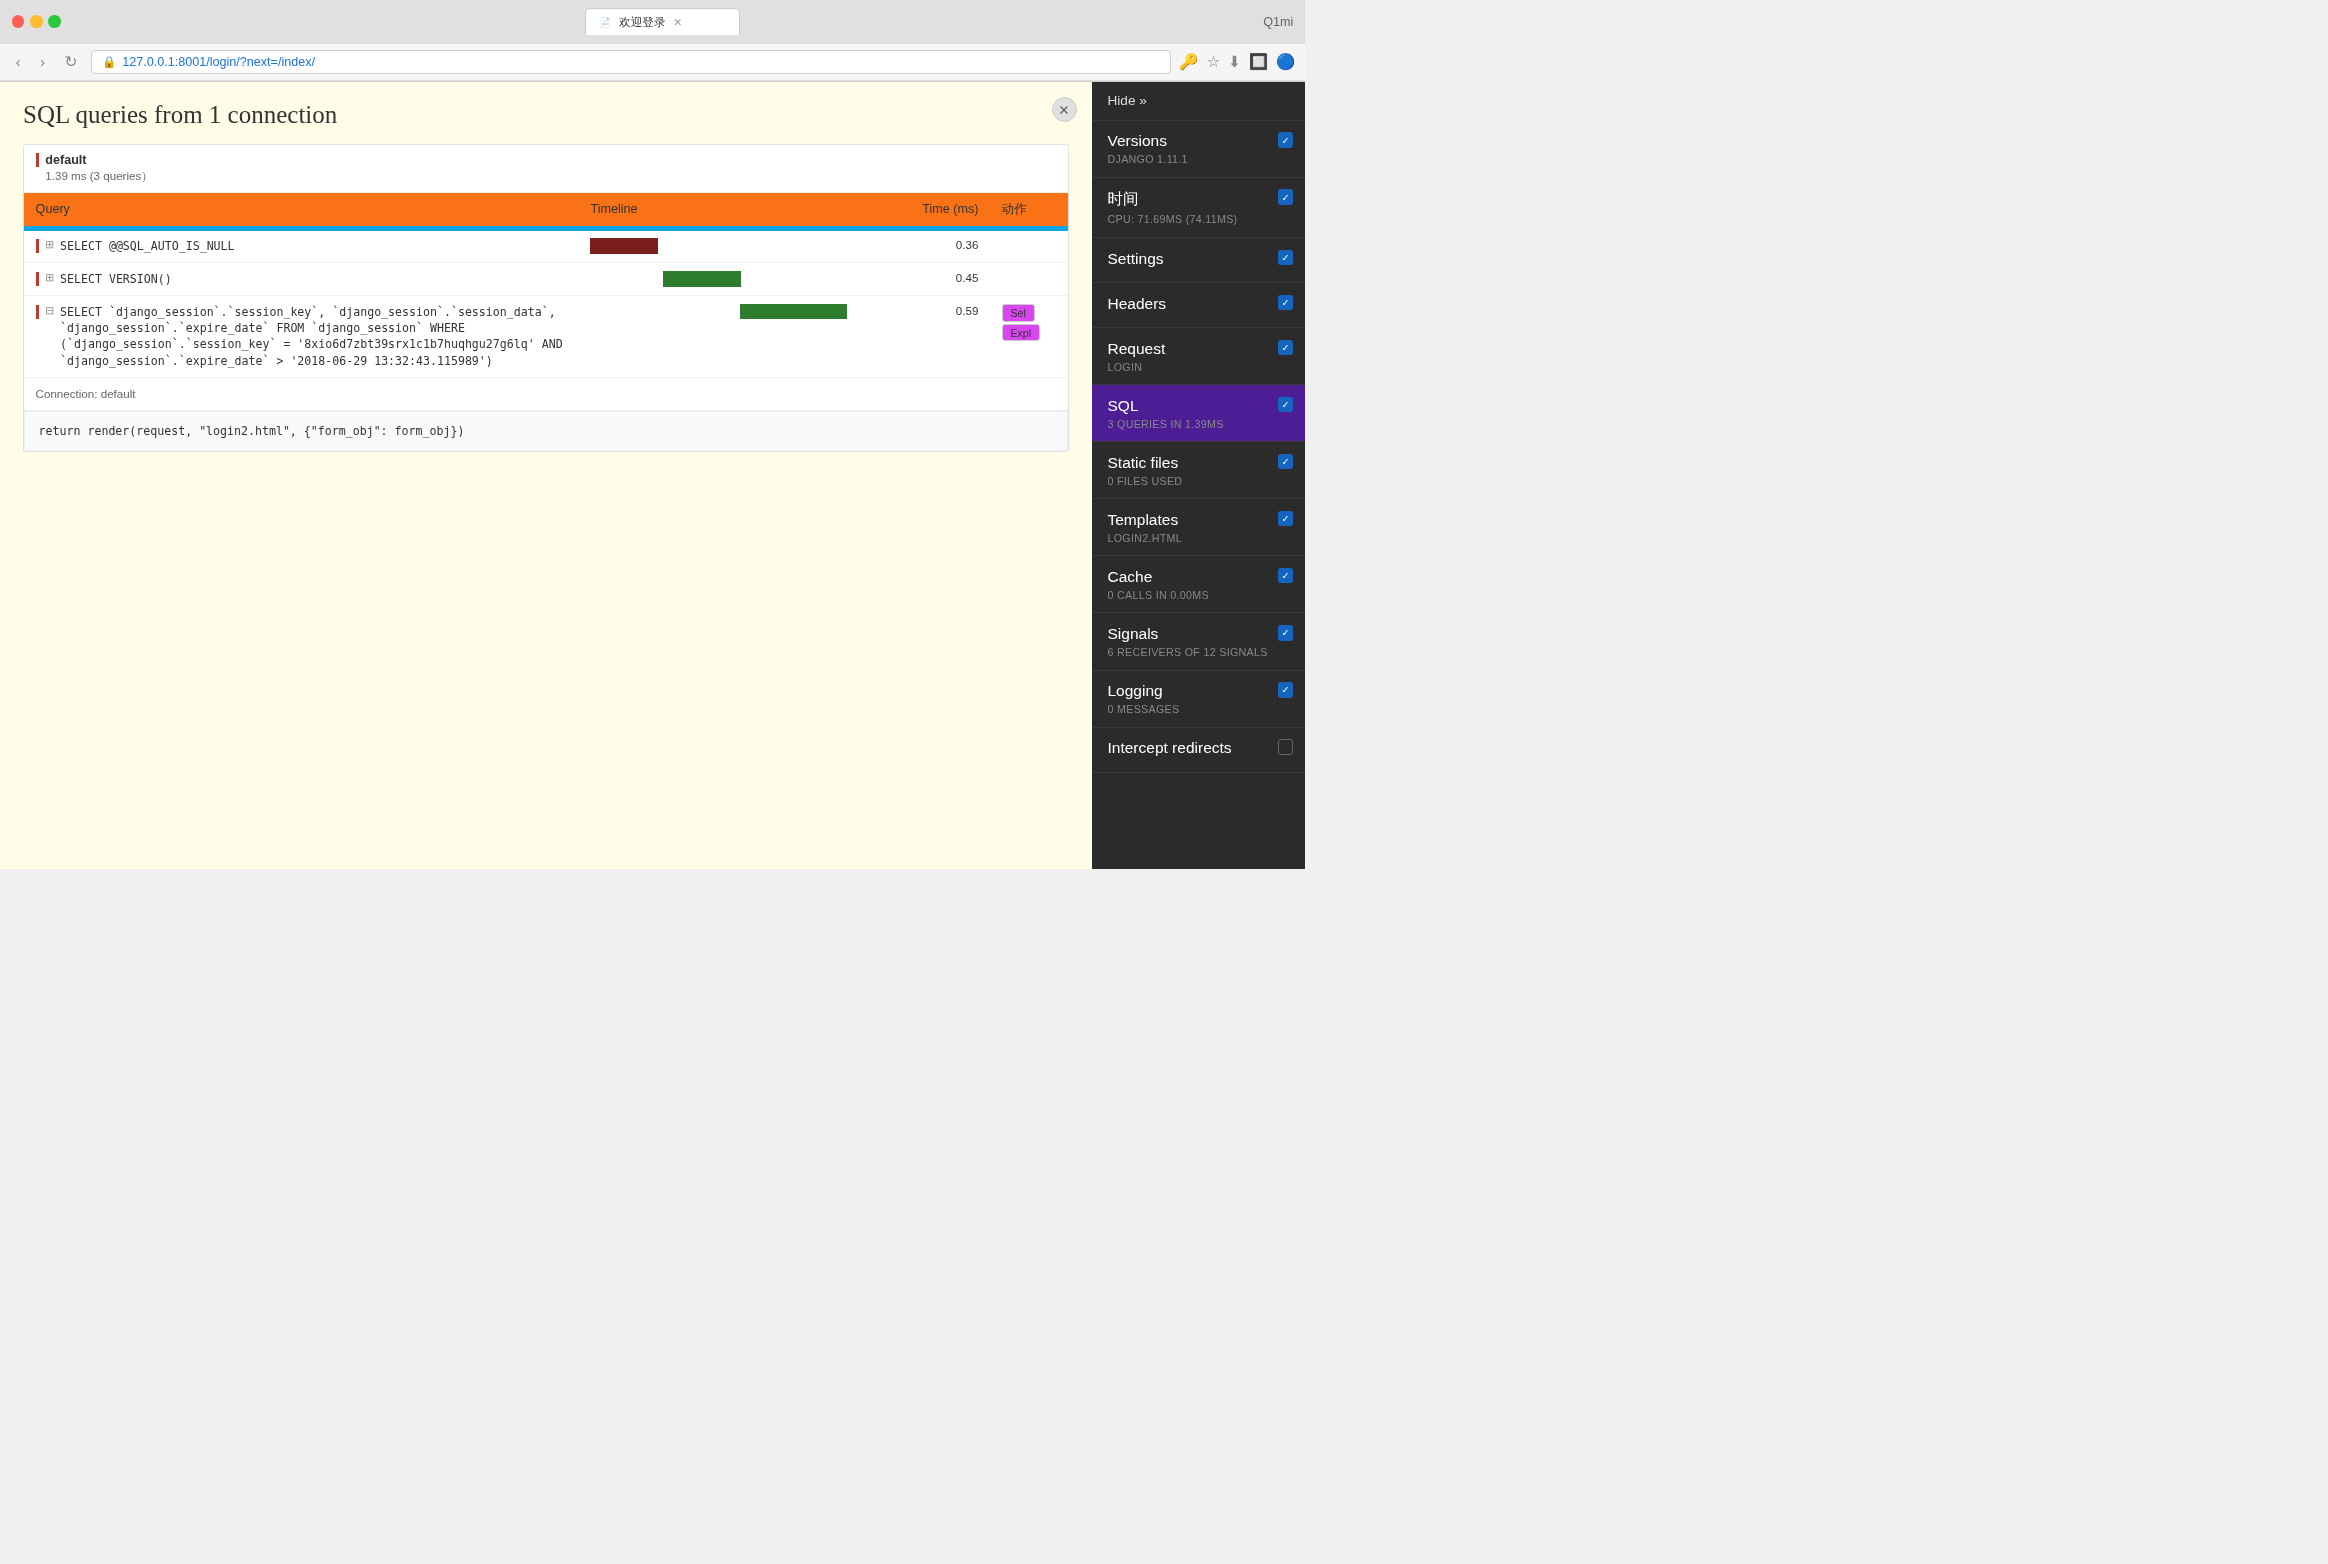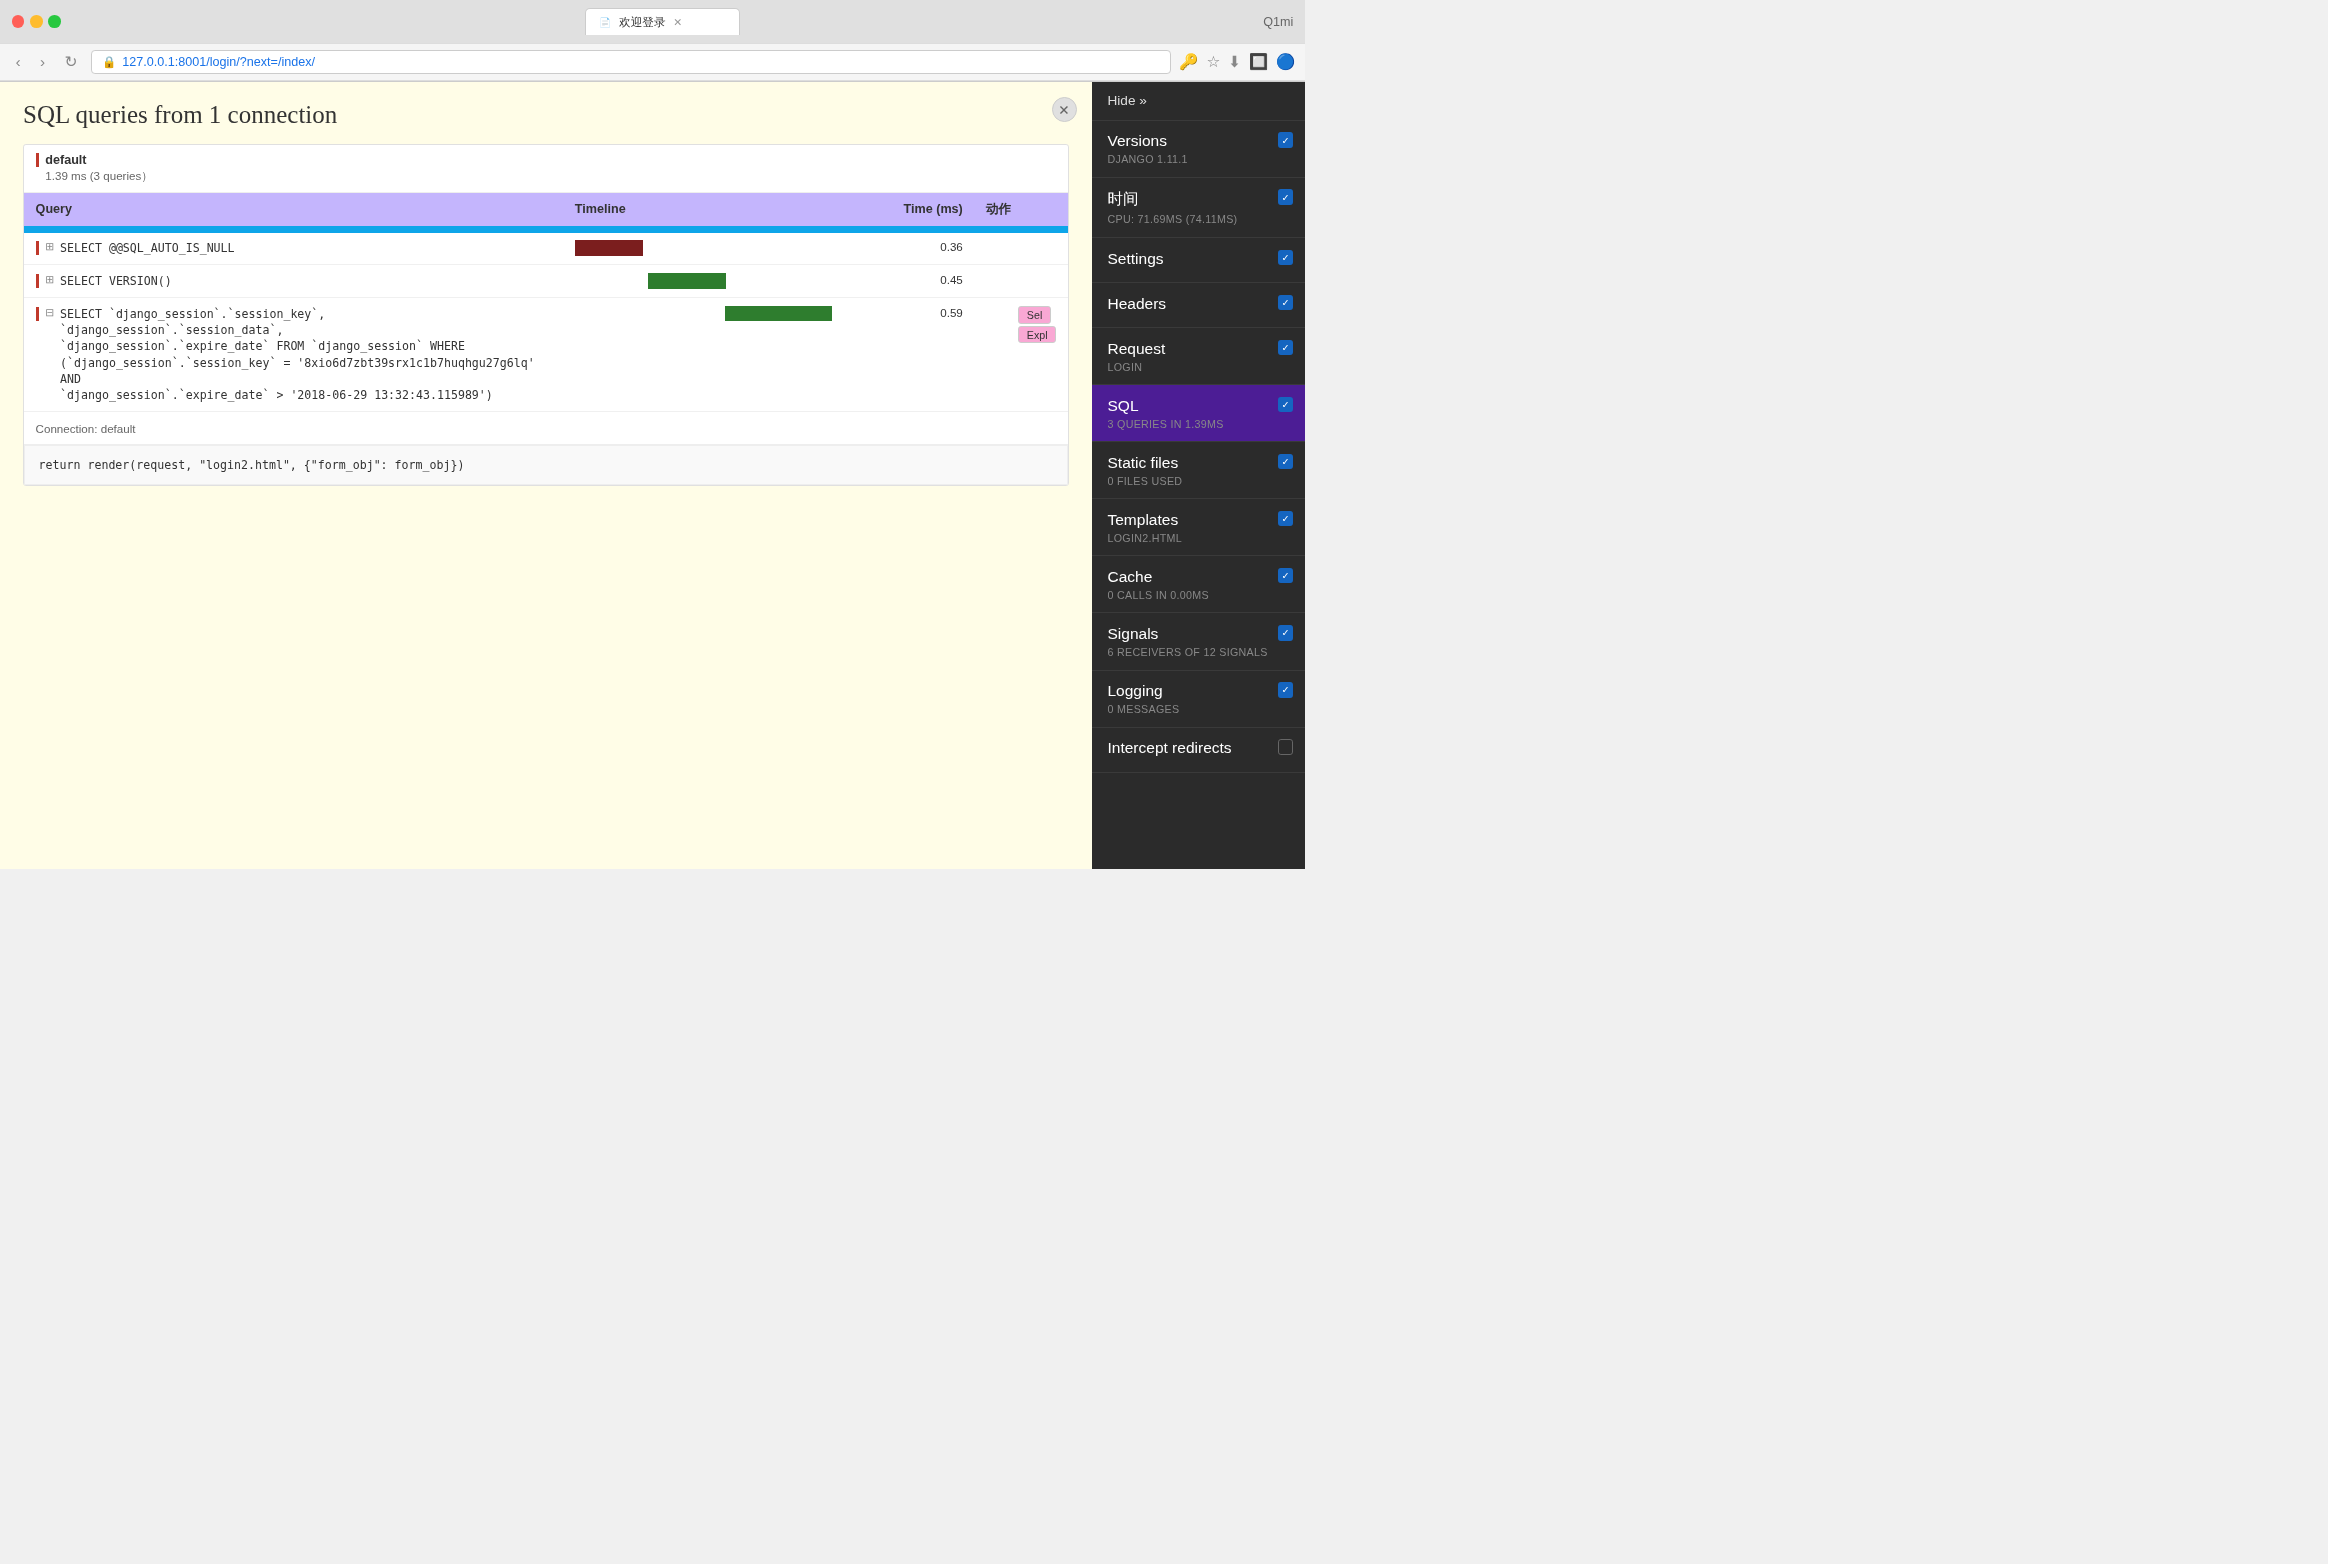--- a/index.html
+++ b/index.html
@@ -32,36 +32,36 @@
     .page-title { font-size: 25px; color: #333; margin-bottom: 15.5px; font-weight: 400; font-family: Liberation Serif, serif; }
     .close-btn { position: absolute; top: 15.5px; right: 15.5px; width: 25px; height: 25px; border-radius: 50%; background: #e0e0e0; border: 1px solid #ccc; cursor: pointer; display: flex; align-items: center; justify-content: center; font-size: 13.6px; color: #666; }
 
     
     .db-section { background: white; border: 1px solid #e0e0e0; border-radius: 2.9px; }
     .db-header { padding: 7.8px 11.6px; border-bottom: 1px solid #eee; display: flex; flex-direction: column; gap: 1.9px; }
     .db-name { font-size: 12.6px; font-weight: bold; color: #333; display: flex; align-items: center; gap: 5.8px; }
     .db-indicator { width: 3.9px; height: 13.6px; background: #c0392b; display: inline-block; }
     .db-stats { font-size: 11.6px; color: #666; margin-left: 9.7px; }
     .query-table { width: 100%; border-collapse: collapse; }
-    .query-table th { background: #c4b5fd; padding: 7.8px 11.6px; text-align: left; font-size: 12.6px; color: #333; border-bottom: 7px solid #0ea5e9; font-weight: 700; }
+    .query-table th { background: #f97316; padding: 7.8px 11.6px; text-align: left; font-size: 12.6px; color: #333; border-bottom: 5px solid #0ea5e9; font-weight: 400; }
     .query-table th.timeline-col { text-align: left; width: 291px; }
     .query-table th.time-col { text-align: right; width: 97px; }
     .query-table th.action-col { width: 78px; }
     .query-row td { padding: 7.8px 11.6px; border-bottom: 1px solid #f0f0f0; vertical-align: top; font-size: 11.6px; }
     .query-cell { display: flex; align-items: flex-start; gap: 5.8px; }
     .row-indicator { width: 3.9px; height: 13.6px; background: #c0392b; flex-shrink: 0; margin-top: 1px; }
     .expand-btn { color: #888; font-size: 10.7px; cursor: pointer; flex-shrink: 0; }
     .query-text { color: #333; font-family: monospace; font-size: 11.6px; line-height: 1.4; }
     .timeline-cell { text-align: center; }
     .timeline-bar { height: 15.5px; display: inline-block; }
     .bar-dark-red { background: #7b1e1e; }
     .bar-dark-green { background: #2e7d2e; }
     .time-cell { text-align: right; color: #333; font-size: 11.6px; }
     .action-cell { }
-    .action-btn { font-size: 10.7px; padding: 1.9px 7.8px; background: #f9a8d4; border: 1px solid #ccc; border-radius: 2.9px; cursor: pointer; display: block; margin-bottom: 1.9px; color: #333; margin-left: 32px; }
+    .action-btn { font-size: 10.7px; padding: 1.9px 7.8px; background: #d946ef; border: 1px solid #ccc; border-radius: 2.9px; cursor: pointer; display: block; margin-bottom: 1.9px; color: #333; }
 
     
     .connection-info { padding: 9.7px 11.6px; border-bottom: 1px solid #eee; font-size: 11.6px; color: #666; }
     .code-block { background: #f9f9f9; border: 1px solid #eee; padding: 9.7px 13.6px; margin: 0; font-family: monospace; font-size: 11.6px; color: #333; line-height: 1.6; }
 
     
     .right-panel { width: 213px; background: #2b2b2b; color: white; overflow-y: auto; flex-shrink: 0; }
     .panel-hide { padding: 11.6px 15.5px; border-bottom: 1px solid #3a3a3a; font-size: 13.6px; color: #ddd; cursor: pointer; display: flex; align-items: center; justify-content: space-between; }
     .panel-item { padding: 11.6px 15.5px; border-bottom: 1px solid #3a3a3a; cursor: pointer; position: relative; }
     .panel-item.active { background: #4c1d95; }

